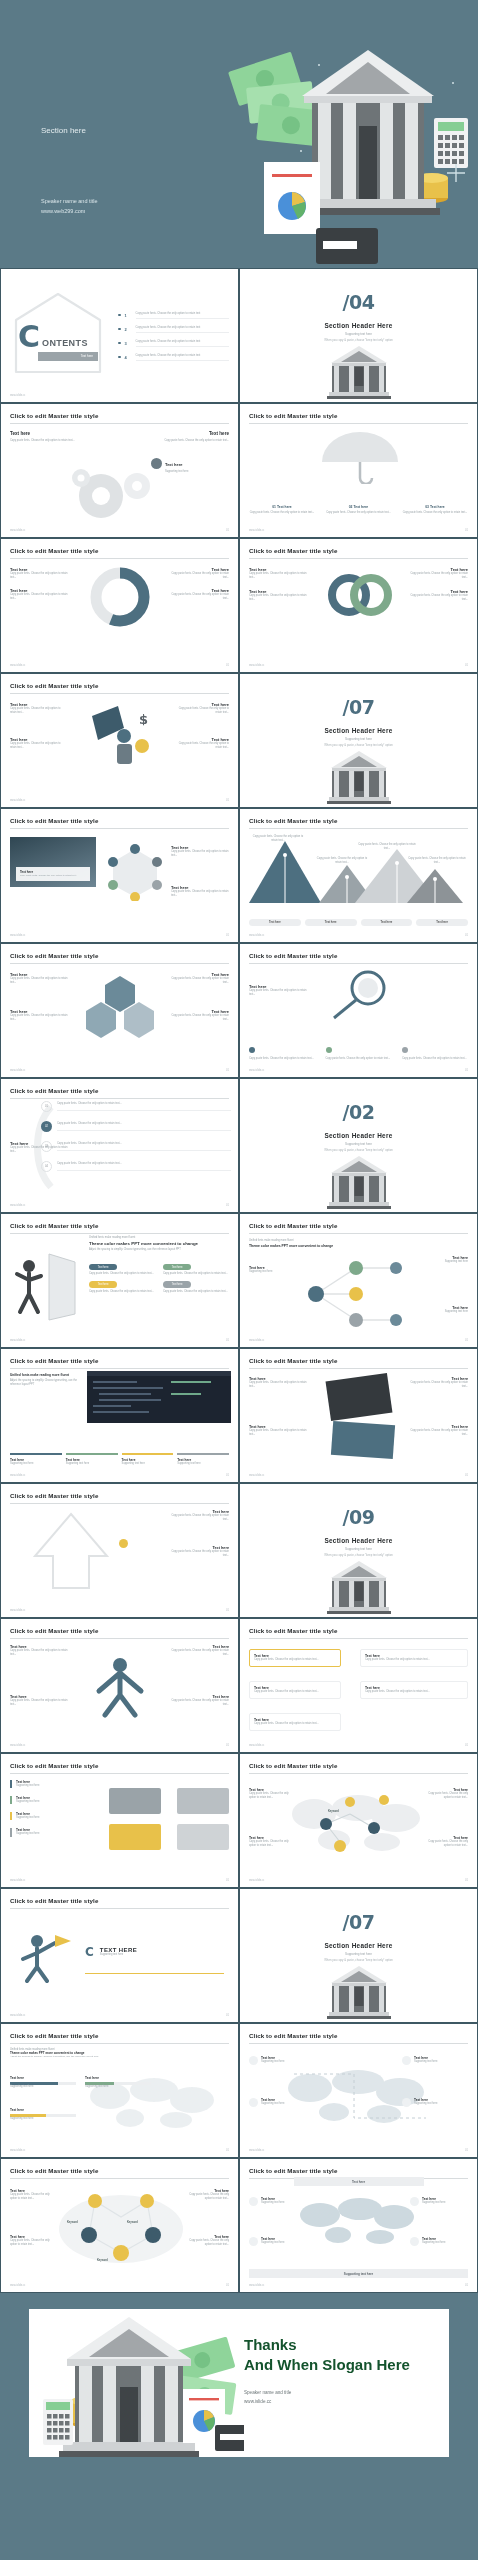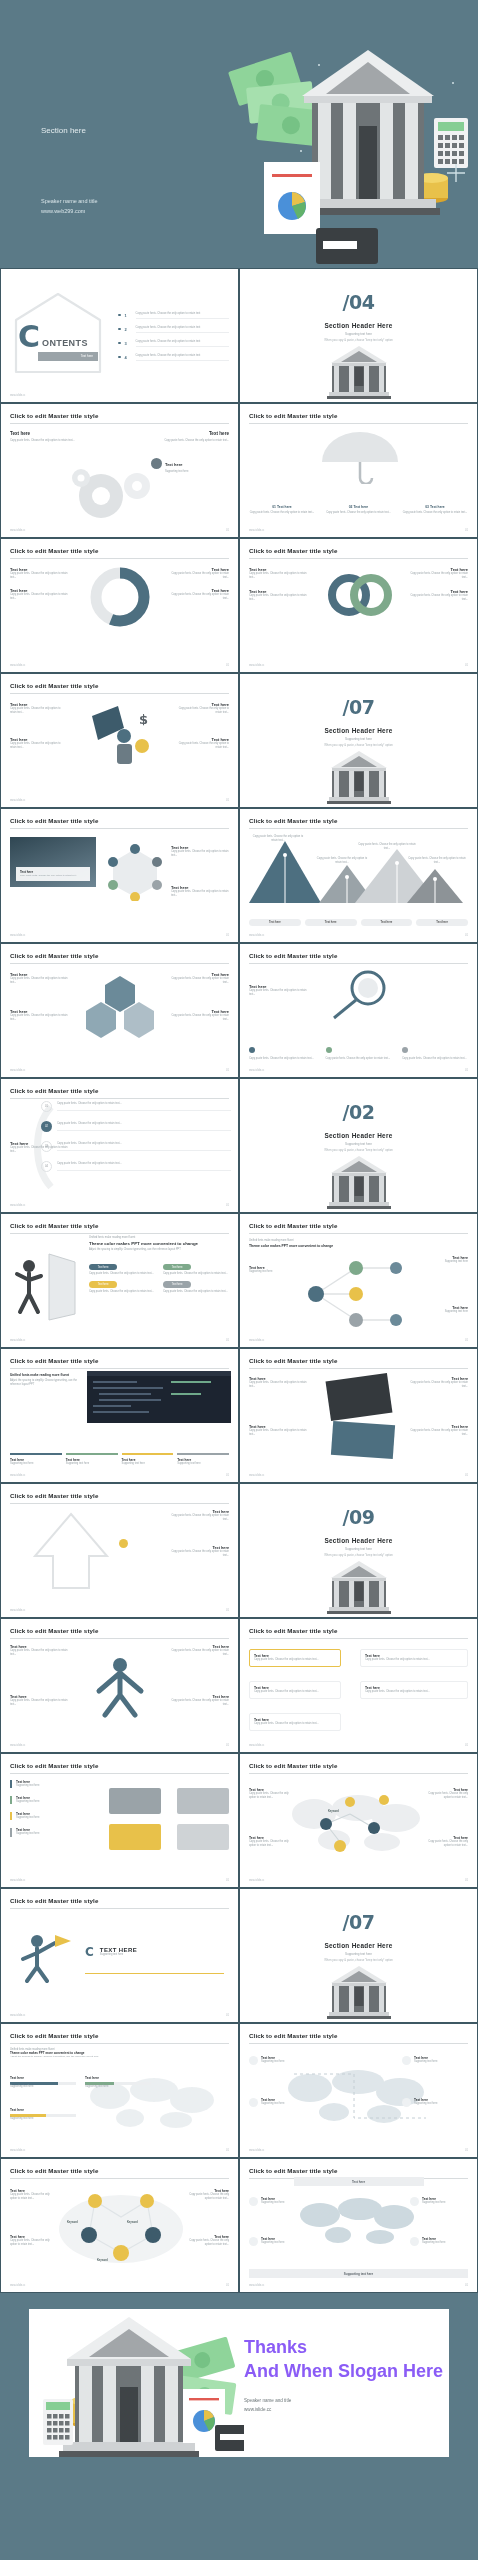--- a/index.html
+++ b/index.html
@@ -98,21 +98,21 @@
   .circ { border-radius: 50%; }
   .kw { font-size: 2.6px; font-weight: bold; color: #566; }
 
   
   .thanks-wrap { width: 478px; height: 180px; background: #5b7a87; display: flex; align-items: center; justify-content: center; }
   .thanks {
     width: 420px; height: 148px; background: #fff; position: relative; display: flex;
   }
   .thanks-left { width: 215px; position: relative; }
   .thanks-right { flex: 1; padding-top: 26px; }
-  .thanks-h { font-size: 18px; font-weight: bold; color: #8b5cf6; line-height: 1.35; }
+  .thanks-h { font-size: 15px; font-weight: bold; color: #14532d; line-height: 1.35; }
   .thanks-sp { font-size: 4.6px; color: #6d7679; line-height: 2.1; margin-top: 12px; }
 </style>
 </head>
 <body>
 
 <div class="cover">
   <div class="sparkle" style="left:318px;top:64px;width:2px;height:2px;border-radius:50%;"></div>
   <div class="sparkle" style="left:452px;top:82px;width:2px;height:2px;border-radius:50%;"></div>
   <div class="sparkle" style="left:300px;top:150px;width:2px;height:2px;border-radius:50%;"></div>
   <div class="sparkle" style="left:465px;top:135px;width:2px;height:2px;border-radius:50%;"></div>

